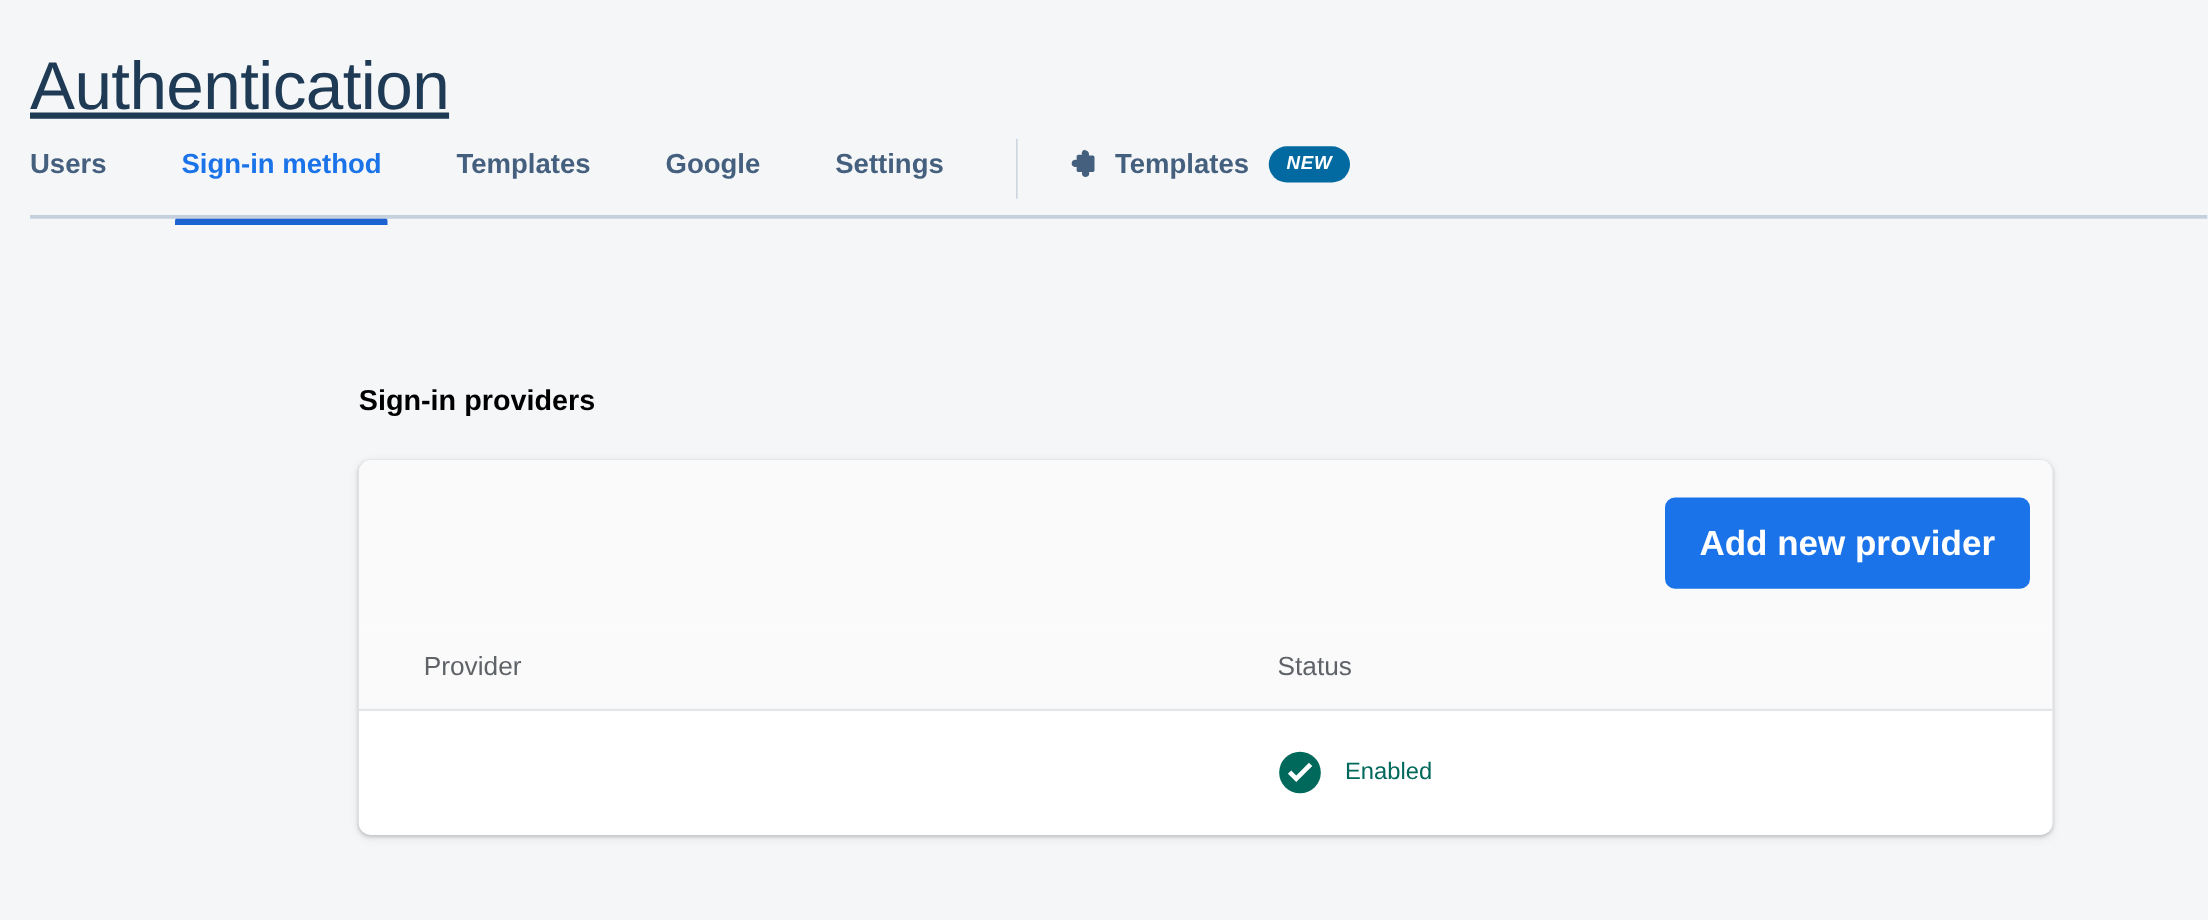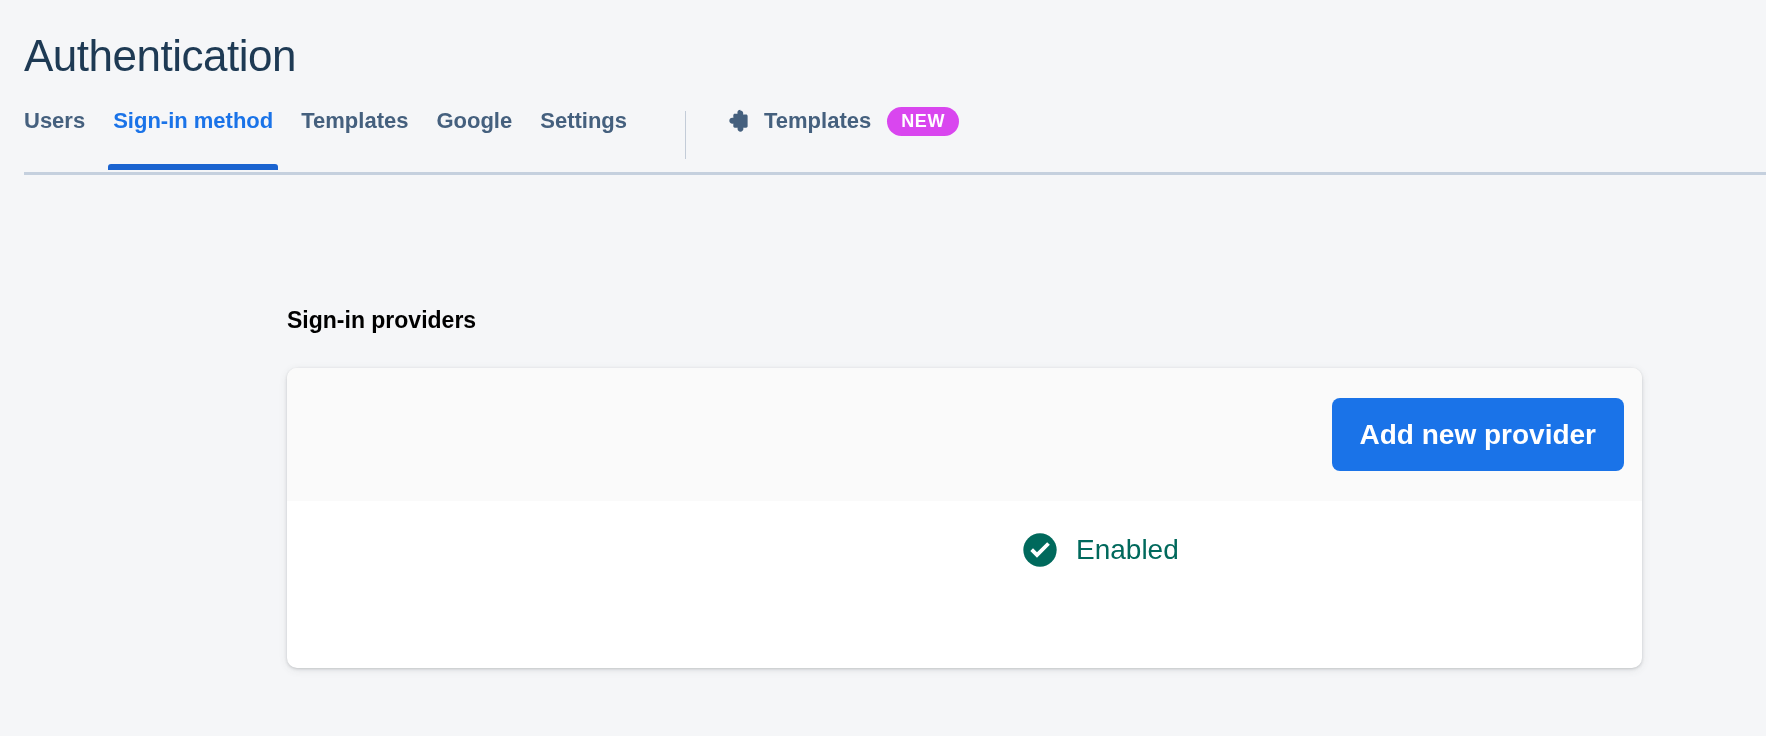--- a/index.html
+++ b/index.html
@@ -20,58 +20,59 @@
     position: relative;
     width: 1766px;
     height: 736px;
   }
 
   
   .page-title {
     position: absolute;
     left: 24px;
     top: 2px;
-    font-size: 44px;
+    font-size: 54px;
     line-height: 1.15;
     font-weight: 400;
     color: #1e3a54;
     letter-spacing: -0.5px;
     white-space: nowrap;
+    text-decoration: underline;
   }
 
   
   .tabbar {
     position: absolute;
     left: 0;
     top: 110px;
     width: 1766px;
     height: 90px;
   }
   .tabs {
     position: absolute;
     left: 24px;
     top: 0;
     display: flex;
-    align-items: flex-start;
+    align-items: center;
     height: 62px;
   }
   .tab {
     position: relative;
     font-size: 22px;
     font-weight: 700;
     color: #45607e;
     white-space: nowrap;
     cursor: pointer;
     padding: 0 0 20px 0;
     display: flex;
     align-items: center;
     height: 42px;
     box-sizing: border-box;
   }
-  .tab + .tab { margin-left: 28px; }
+  .tab + .tab { margin-left: 60px; }
   .tab.active { color: #1a73e8; }
   .tab.active::after {
     content: "";
     position: absolute;
     left: -5px;
     right: -5px;
     bottom: -18px;
     height: 6px;
     background: #1a63d0;
     border-radius: 3px 3px 0 0;
@@ -95,30 +96,31 @@
     width: 26px;
     height: 26px;
     margin-right: 12px;
     flex: none;
   }
   .badge-new {
     display: inline-flex;
     align-items: center;
     justify-content: center;
     margin-left: 16px;
-    background: #d946ef;
+    background: #0369a1;
     color: #ffffff;
-    font-size: 18px;
+    font-size: 15px;
     font-weight: 700;
     letter-spacing: 0.6px;
     border-radius: 16px;
     padding: 5px 14px 6px;
     line-height: 1;
     height: 18px;
     box-sizing: content-box;
+    font-style: italic;
   }
 
   .tab-underline {
     position: absolute;
     left: 24px;
     right: 0;
     top: 62px;
     height: 3px;
     background: #c5d0de;
   }
@@ -215,21 +217,21 @@
     color: #5f6368;
   }
 
   .status-icon {
     width: 40px;
     height: 40px;
     flex: none;
     margin-right: 16px;
   }
   .status-text {
-    font-size: 28px;
+    font-size: 19px;
     color: #00695c;
   }
 </style>
 </head>
 <body>
 
 <div class="page">
 
   <h1 class="page-title">Authentication</h1>
 
@@ -273,20 +275,24 @@
   </nav>
 
   <h2 class="section-heading">Sign-in providers</h2>
 
   <section class="card">
 
     <div class="card-toolbar">
       <button class="add-btn">Add new provider</button>
     </div>
 
+    <div class="table-head">
+      <div class="th col-provider">Provider</div>
+      <div class="th col-status">Status</div>
+    </div>
 
     <div class="table-row">
 
 
       <div class="cell col-status">
         <span class="status-icon">
           <svg viewBox="0 0 24 24" width="40" height="40" aria-hidden="true">
             <circle cx="12" cy="12" r="10" fill="#00695c"></circle>
             <path d="M10.2 16.6l-4-4 1.6-1.6 2.4 2.4 6.1-6.1 1.6 1.6z" fill="#ffffff"></path>
           </svg>

